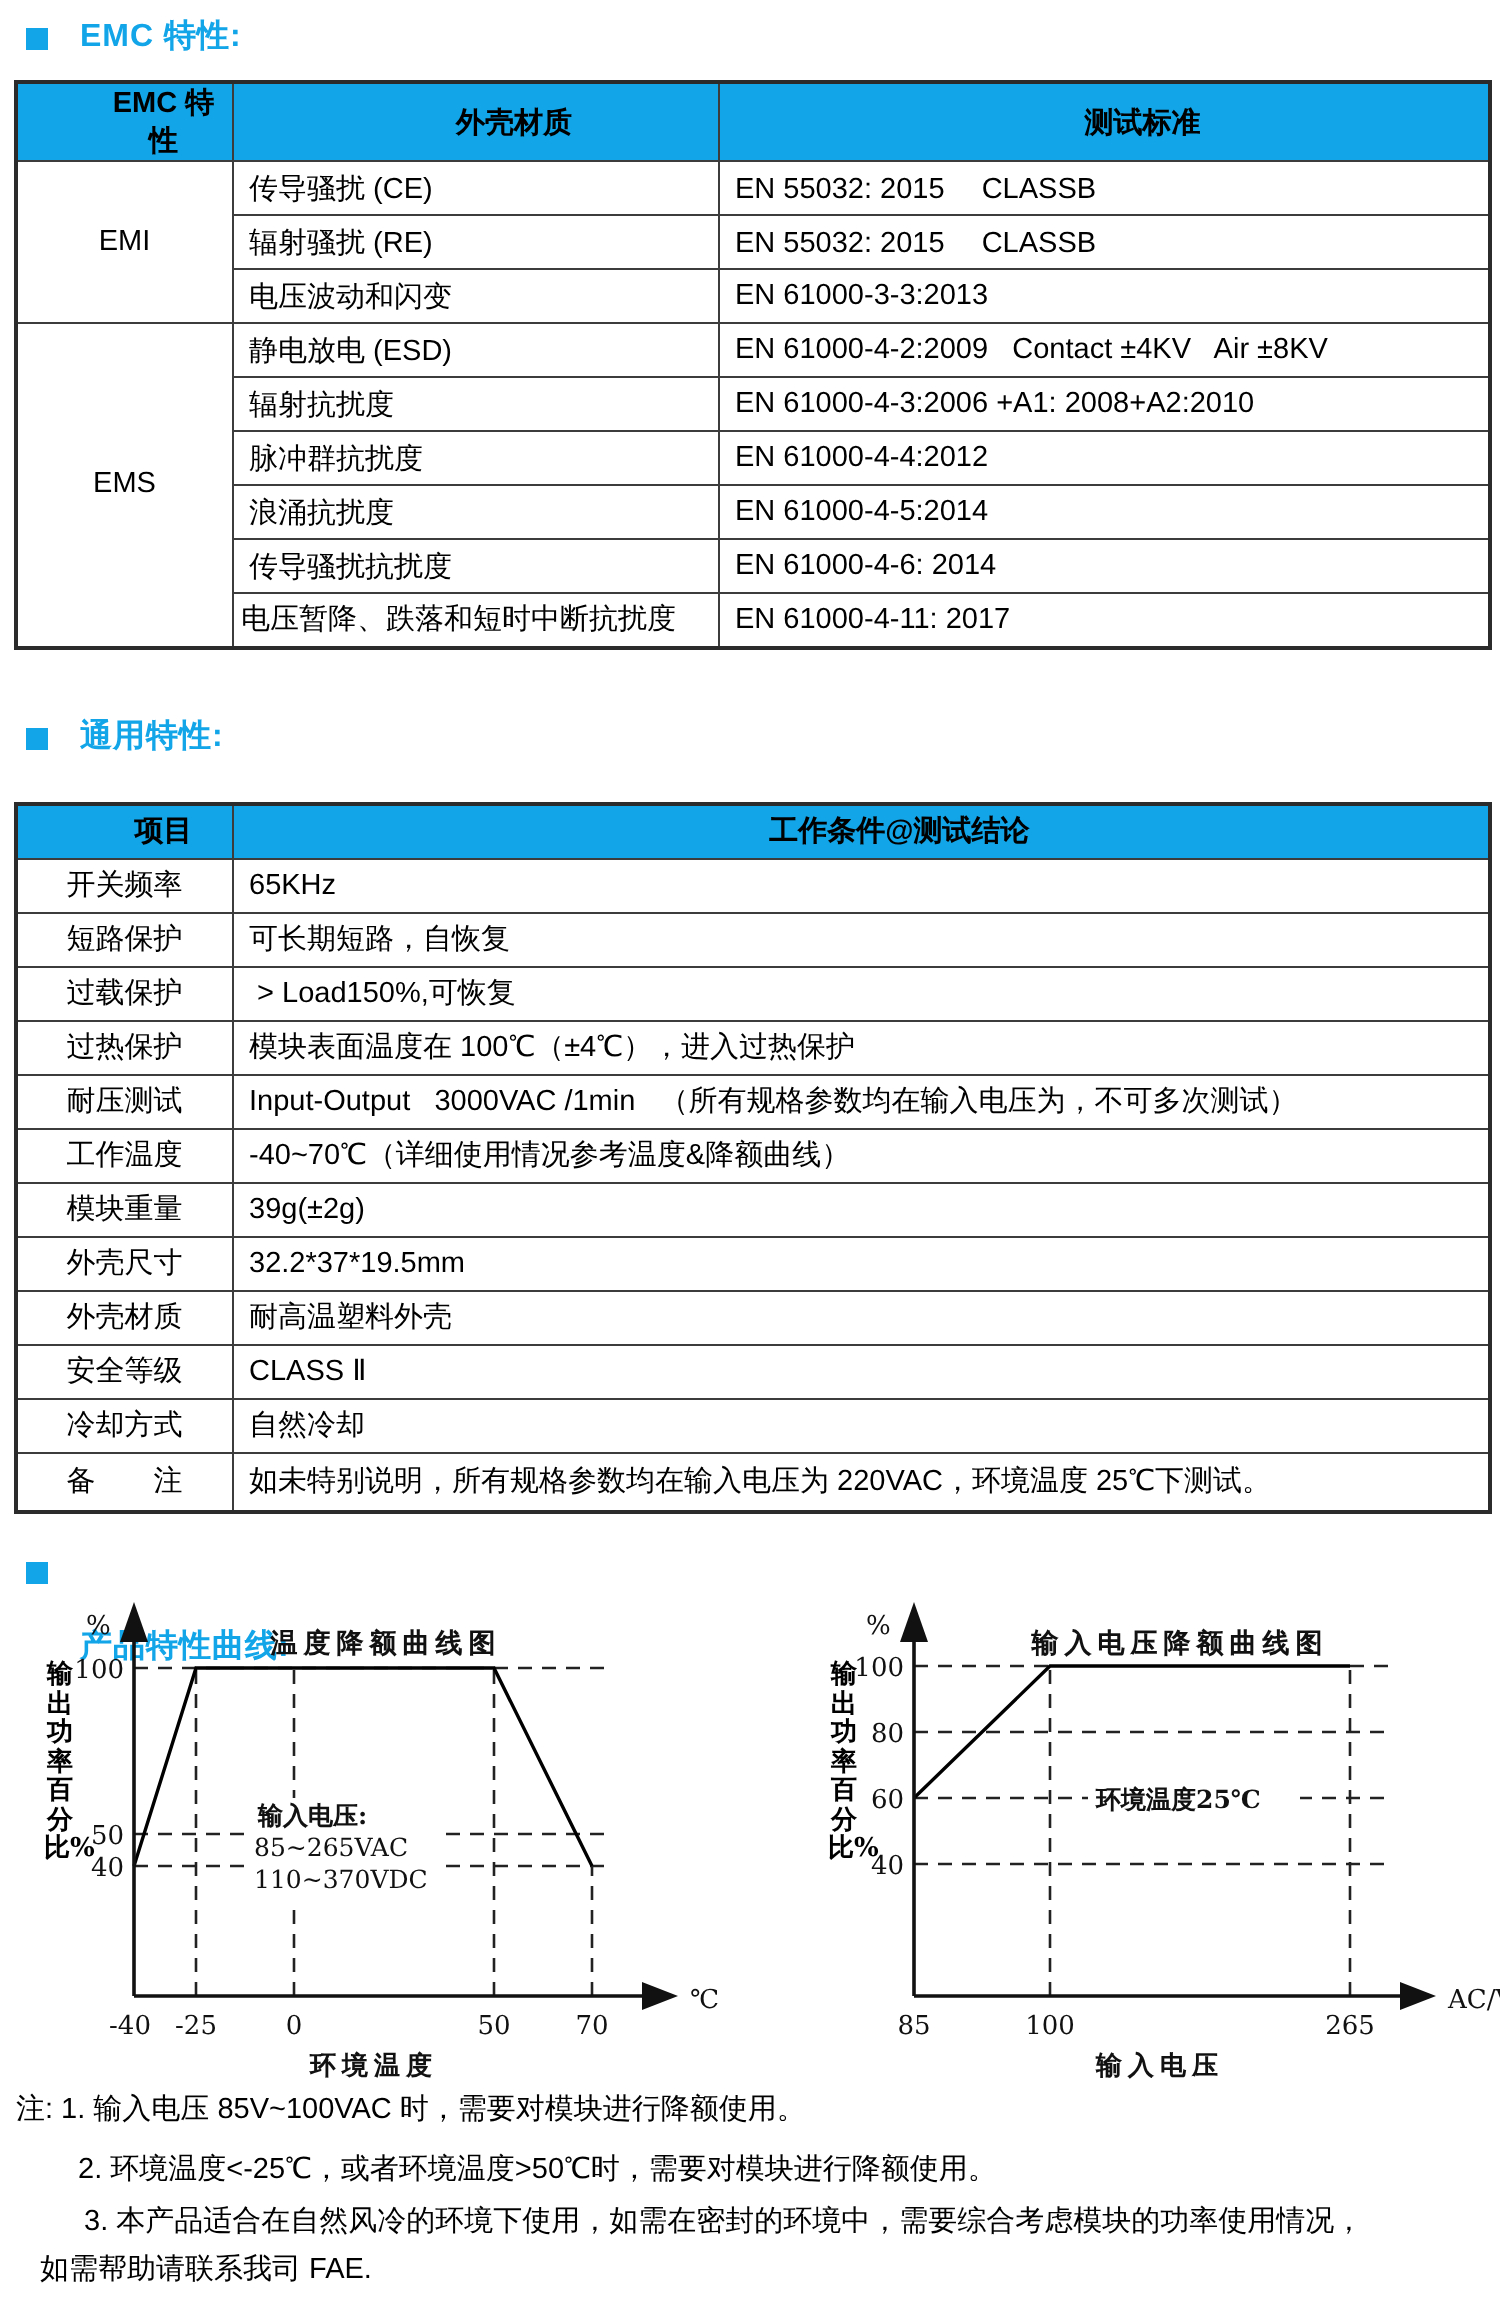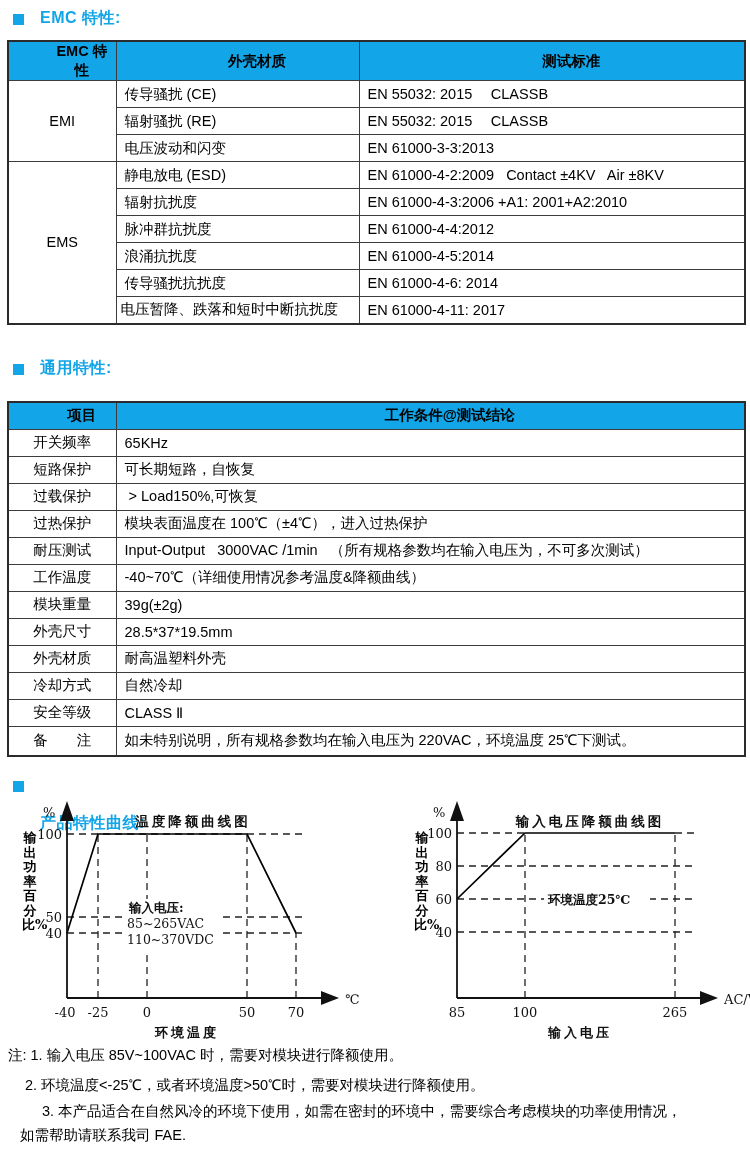--- a/index.html
+++ b/index.html
@@ -72,21 +72,21 @@
       <td class="v">电压波动和闪变</td>
       <td class="v">EN 61000-3-3:2013</td>
     </tr>
     <tr style="height:27px;">
       <td class="c" rowspan="6">EMS</td>
       <td class="v">静电放电 (ESD)</td>
       <td class="v">EN 61000-4-2:2009   Contact ±4KV   Air ±8KV</td>
     </tr>
     <tr style="height:27px;">
       <td class="v">辐射抗扰度</td>
-      <td class="v">EN 61000-4-3:2006 +A1: 2001+A2:2010</td>
+      <td class="v">EN 61000-4-3:2006 +A1: 2008+A2:2010</td>
     </tr>
     <tr style="height:27px;">
       <td class="v">脉冲群抗扰度</td>
       <td class="v">EN 61000-4-4:2012</td>
     </tr>
     <tr style="height:27px;">
       <td class="v">浪涌抗扰度</td>
       <td class="v">EN 61000-4-5:2014</td>
     </tr>
     <tr style="height:27px;padding-left:39px;">
@@ -136,33 +136,33 @@
     <tr style="height:27px;">
       <td class="c">工作温度</td>
       <td class="v">-40~70℃（详细使用情况参考温度&amp;降额曲线）</td>
     </tr>
     <tr style="height:27px;">
       <td class="c">模块重量</td>
       <td class="v">39g(±2g)</td>
     </tr>
     <tr style="height:27px;">
       <td class="c">外壳尺寸</td>
-      <td class="v">28.5*37*19.5mm</td>
+      <td class="v">32.2*37*19.5mm</td>
     </tr>
     <tr style="height:27px;">
       <td class="c">外壳材质</td>
       <td class="v">耐高温塑料外壳</td>
     </tr>
     <tr style="height:27px;">
+      <td class="c">安全等级</td>
+      <td class="v">CLASS Ⅱ</td>
+    </tr>
+    <tr style="height:27px;">
       <td class="c">冷却方式</td>
       <td class="v">自然冷却</td>
-    </tr>
-    <tr style="height:27px;">
-      <td class="c">安全等级</td>
-      <td class="v">CLASS Ⅱ</td>
     </tr>
     <tr style="height:30px;">
       <td class="c">备　　注</td>
       <td class="v">如未特别说明，所有规格参数均在输入电压为 220VAC，环境温度 25℃下测试。</td>
     </tr>
   </tbody>
     </table>
 
   <div class="bullet" style="top:781px;"></div>
   <div class="section-heading" style="top:813px;">产品特性曲线:</div>
@@ -236,18 +236,18 @@
       <text class="t-tick" x="52" y="142" text-anchor="end">40</text>
       <text class="t-tick" x="57" y="222" text-anchor="middle">85</text>
       <text class="t-tick" x="125" y="222" text-anchor="middle">100</text>
       <text class="t-tick" x="275" y="222" text-anchor="middle">265</text>
       <text class="t-title" x="180" y="242" text-anchor="middle" style="font-size:13px;">输入电压</text>
     </svg>
   </div>
 
   <div class="notes">
     <div class="note-line" style="left:0; top:6px;">注: 1. 输入电压 85V~100VAC 时，需要对模块进行降额使用。</div>
-    <div class="note-line" style="left:17px; top:36px;text-align:right;">2. 环境温度&lt;-25℃，或者环境温度&gt;50℃时，需要对模块进行降额使用。</div>
+    <div class="note-line" style="left:31px; top:36px;text-align:right;">2. 环境温度&lt;-25℃，或者环境温度&gt;50℃时，需要对模块进行降额使用。</div>
     <div class="note-line" style="left:34px; top:62px;">3. 本产品适合在自然风冷的环境下使用，如需在密封的环境中，需要综合考虑模块的功率使用情况，</div>
     <div class="note-line" style="left:12px; top:86px;">如需帮助请联系我司 FAE.</div>
   </div>
 
 </div>
 
 </body></html>

